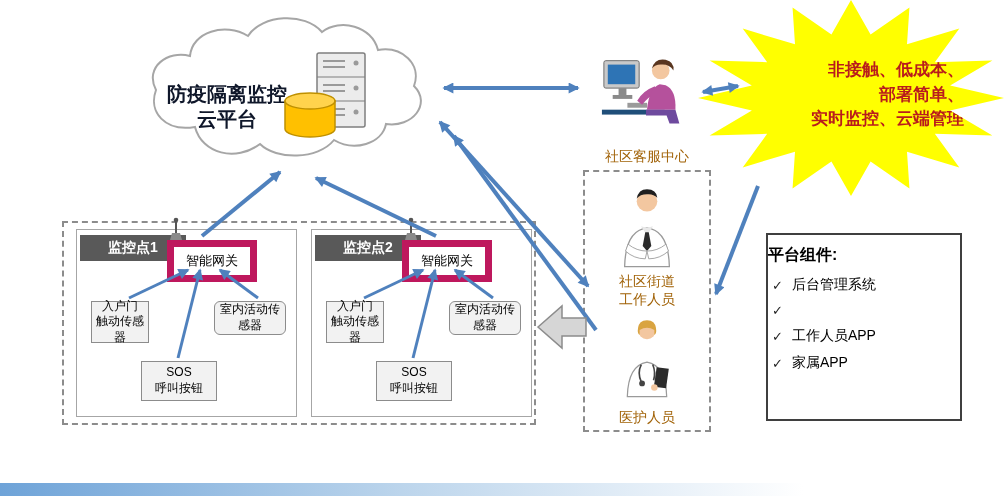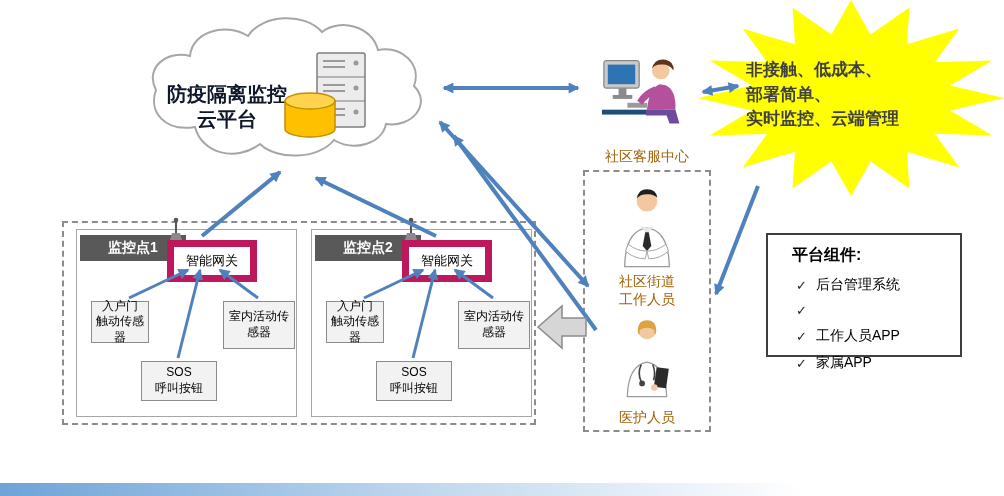--- a/index.html
+++ b/index.html
@@ -8,45 +8,45 @@
   .abs{position:absolute;}
   .preline{white-space:pre-line;}
 
   
   .cloud-title{left:152px;top:82px;width:150px;text-align:center;
                font-size:20px;font-weight:bold;color:#0f172a;line-height:1.25;}
 
   
   .burst{left:698px;top:0;width:306px;height:196px;background:#ffff00;
          clip-path:polygon(100% 50%,82.4% 56.4%,96.2% 69.1%,77.4% 68.3%,85.4% 85.4%,68.3% 77.4%,69.1% 96.2%,56.4% 82.4%,50% 100%,43.6% 82.4%,30.9% 96.2%,31.7% 77.4%,14.6% 85.4%,22.6% 68.3%,3.8% 69.1%,17.6% 56.4%,0% 50%,17.6% 43.6%,3.8% 30.9%,22.6% 31.7%,14.6% 14.6%,31.7% 22.6%,30.9% 3.8%,43.6% 17.6%,50% 0%,56.4% 17.6%,69.1% 3.8%,68.3% 22.6%,85.4% 14.6%,77.4% 31.7%,96.2% 30.9%,82.4% 43.6%);}
-  .burst-text{left:48px;top:58px;right:40px;text-align:left;font-size:17px;font-weight:bold;
-              color:#404040;line-height:1.45;}
+  .burst-text{left:23px;top:58px;right:40px;text-align:right;font-size:17px;font-weight:bold;
+              color:#b91c1c;line-height:1.45;}
 
   
   .actor-label{text-align:center;font-size:14px;color:#a16207;line-height:1.3;}
 
   
   .dashed-box{border:2px dashed #8c8c8c;background:transparent;}
 
   
-  .components{left:766px;top:233px;width:196px;height:124px;border:2px solid #3f3f3f;background:#fff;box-sizing:border-box;padding:10px 24px;}
+  .components{left:766px;top:233px;width:196px;height:188px;border:2px solid #3f3f3f;background:#fff;box-sizing:border-box;padding:10px 0;}
   .components-title{font-size:16px;font-weight:bold;margin-bottom:10px;}
   .comp-item{display:flex;align-items:center;gap:9px;font-size:14px;margin:9px 0 9px 4px;}
   .comp-item .check{font-size:13px;color:#1f1f1f;}
 
   
   .point-box{width:221px;height:188px;border:1px solid #a6a6a6;background:#ffffff;box-sizing:border-box;}
   .point-header{position:absolute;left:3px;top:5px;width:106px;height:26px;background:#595959;
                 color:#fff;font-size:14px;font-weight:bold;display:flex;align-items:center;justify-content:center;}
   .gateway{position:absolute;left:90px;top:10px;width:76px;height:28px;border:7px solid #be185d;background:#fff;
            font-size:13px;display:flex;align-items:center;justify-content:center;}
   .sensor{position:absolute;border:1px solid #8c8c8c;background:#f2f2f2;font-size:12px;line-height:1.3;
           display:flex;align-items:center;justify-content:center;text-align:center;box-sizing:border-box;}
   .sensor.door{left:14px;top:71px;width:58px;height:42px;}
-  .sensor.indoor{left:146px;top:71px;width:72px;height:48px;}
+  .sensor.indoor{left:137px;top:71px;width:72px;height:34px;border-radius:6px;}
   .sensor.sos{left:64px;top:131px;width:76px;height:40px;}
   .antenna{position:absolute;left:92px;top:-13px;width:14px;height:24px;}
 
   .footer-bar{left:0;bottom:0;width:1004px;height:13px;
               background:linear-gradient(to right,#6ea3d8 0%,#bcd5ec 40%,#ffffff 80%);}
 </style>
 </head>
 <body>
 
 <div class="canvas">

